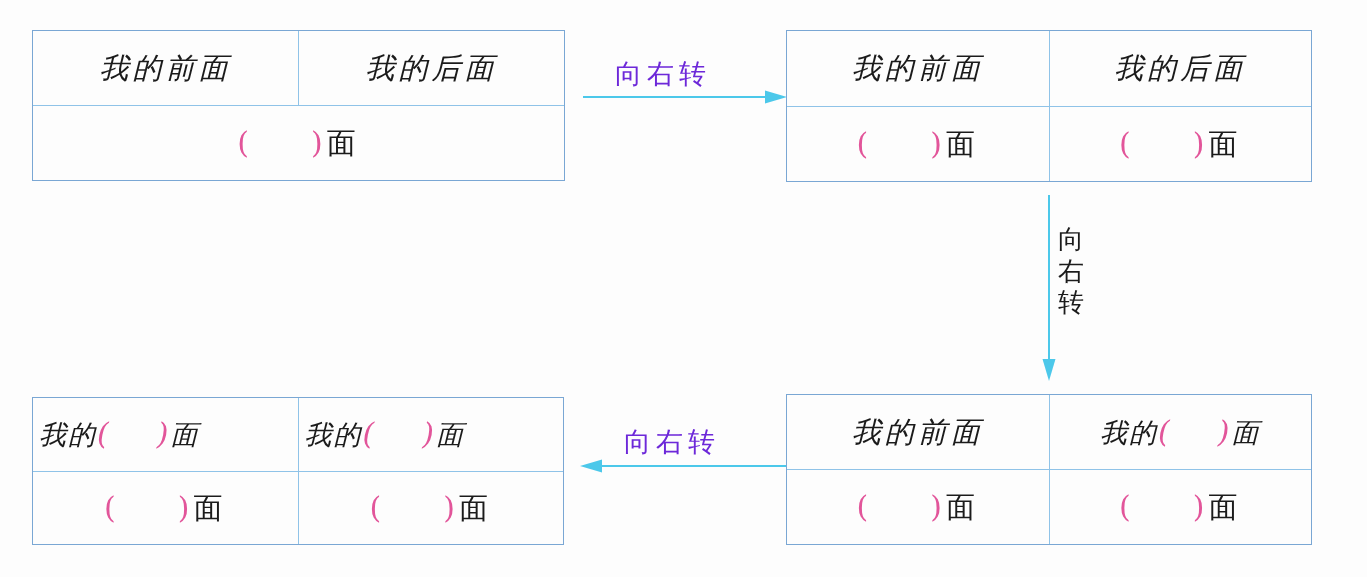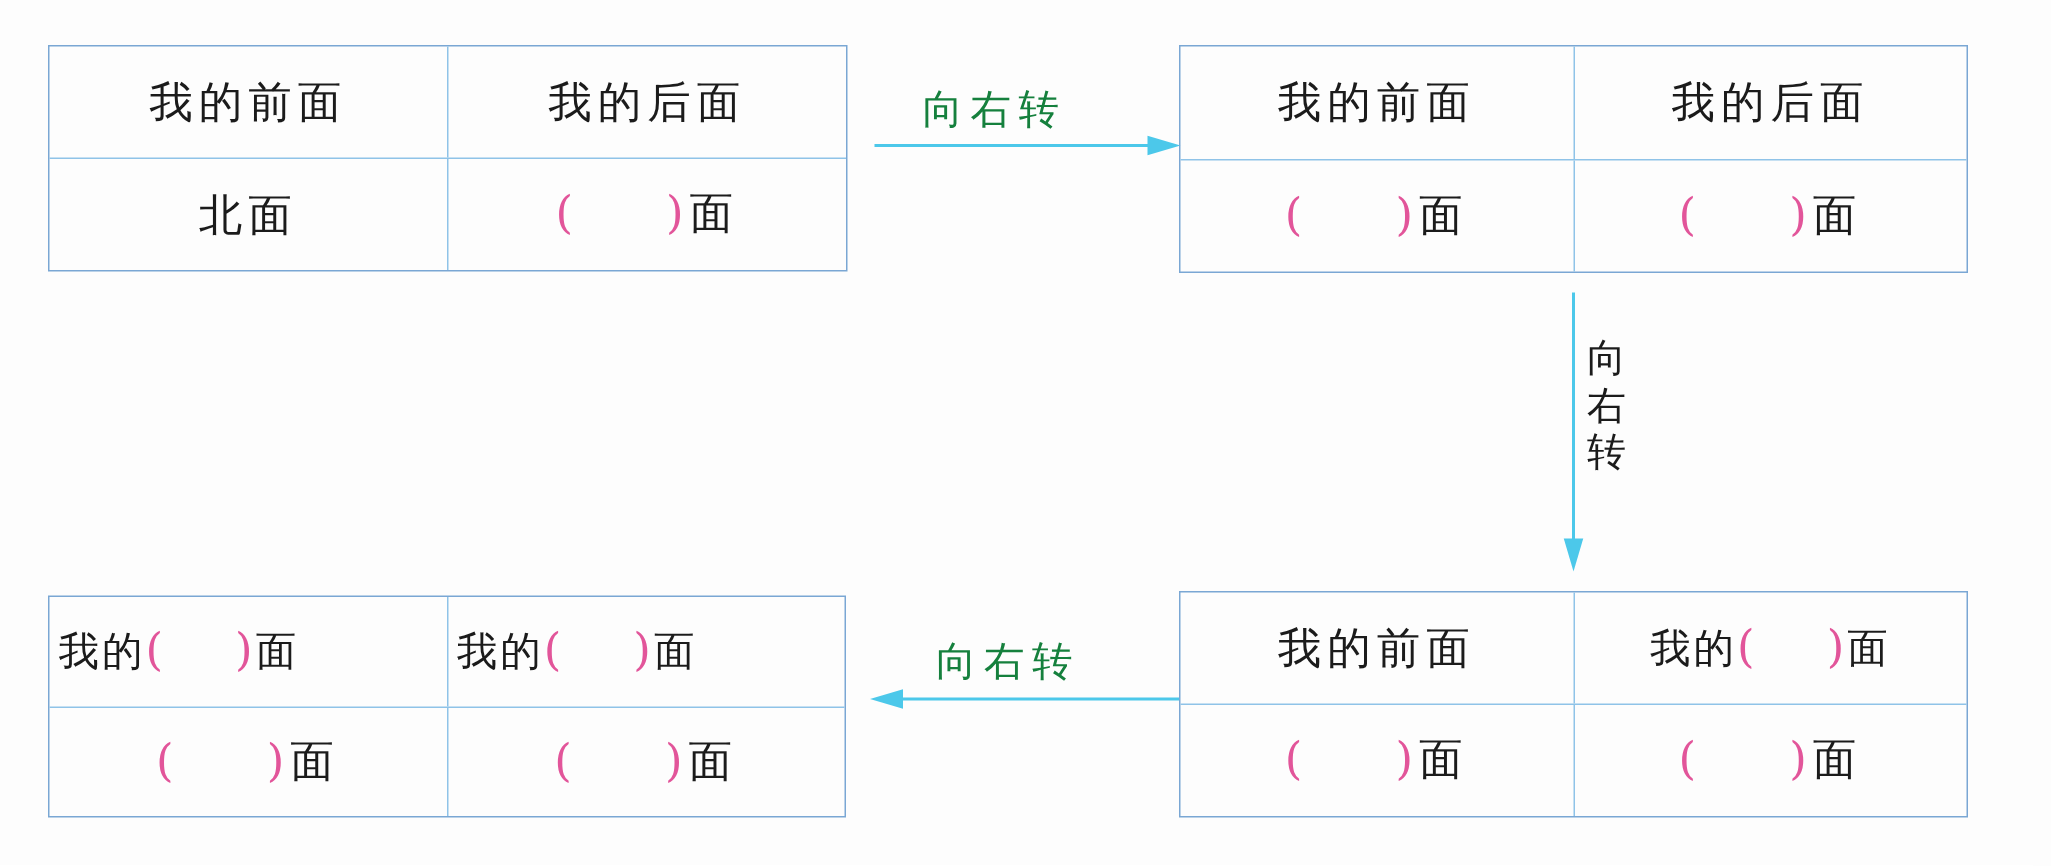--- a/index.html
+++ b/index.html
@@ -25,20 +25,21 @@
     display: flex;
     flex-direction: column;
   }
   .trow {
     display: flex;
     flex: 1 1 0;
     min-height: 0;
   }
   .trow.top {
     border-bottom: 1.3px solid #8fc3e8;
+    font-style: italic;
   }
   .tcell {
     flex: 1 1 0;
     min-width: 0;
     display: flex;
     align-items: center;
     justify-content: center;
     box-sizing: border-box;
     padding: 0 4px;
   }
@@ -84,21 +85,21 @@
   .arrow-v {
     position: absolute;
     width: 14px;
   }
   .arrow-h svg, .arrow-v svg {
     display: block;
     overflow: visible;
   }
   .arrow-label {
     position: absolute;
-    color: #15803d;
+    color: #6d28d9;
     font-size: 27px;
     letter-spacing: 5px;
     white-space: nowrap;
     line-height: 1;
   }
   .arrow-label-vert {
     position: absolute;
     color: #1b1b1b;
     font-size: 26px;
     line-height: 1.22;
@@ -117,23 +118,20 @@
   <div class="tbl" style="left:32px; top:30px; width:533px; height:151px;">
     <div class="trow top">
       <div class="tcell left">
         <span class="cjk">我的前面</span>
       </div>
       <div class="tcell">
         <span class="cjk">我的后面</span>
       </div>
     </div>
     <div class="trow">
-      <div class="tcell left">
-        <span class="cjk">北面</span>
-      </div>
       <div class="tcell">
         <span class="cjk"><span class="paren">(</span><span class="gap-wide"></span><span class="paren">)</span><span>面</span></span>
       </div>
     </div>
   </div>
 
   <div class="arrow-label" style="left:615px; top:60px;">向右转</div>
   <div class="arrow-h" style="left:583px; top:90px; width:204px;">
     <svg width="204" height="14" viewBox="0 0 204 14">
       <line x1="0" y1="7" x2="186" y2="7" stroke="#4cc8ea" stroke-width="2"></line>

